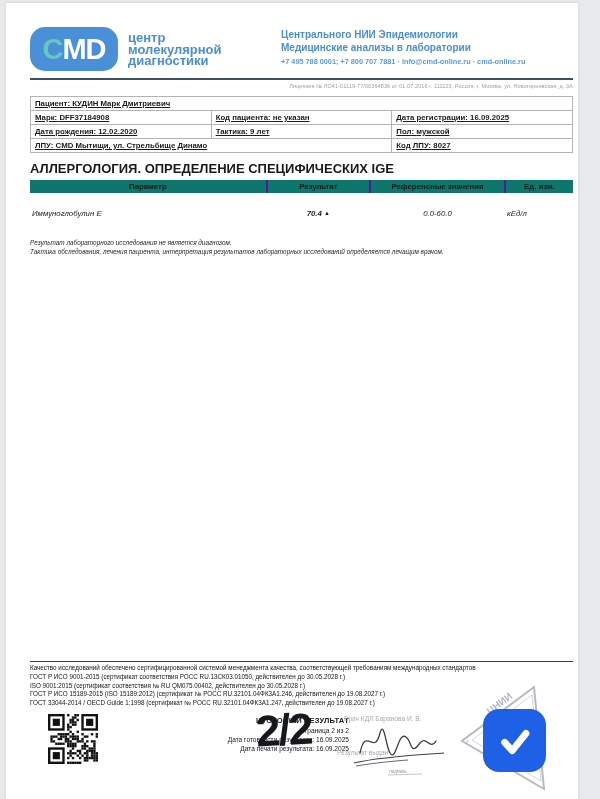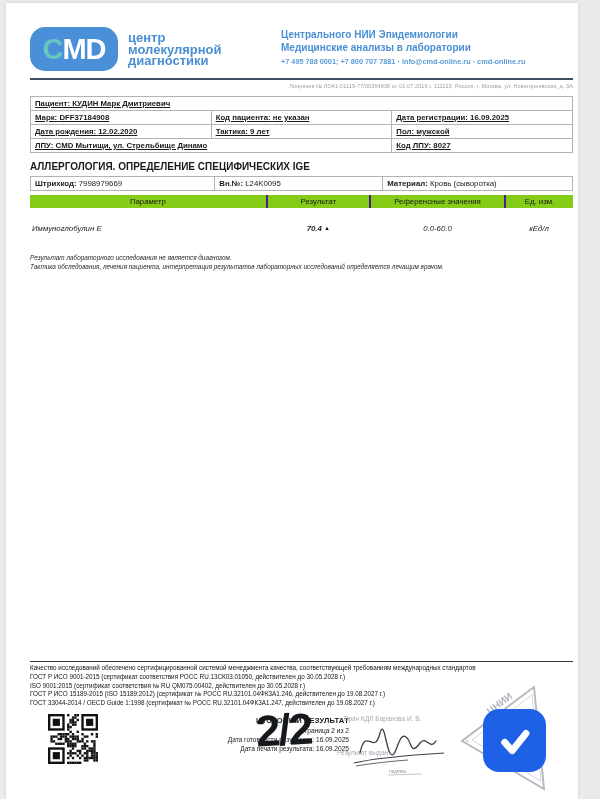--- a/index.html
+++ b/index.html
@@ -42,39 +42,39 @@
   table { border-collapse:collapse; width:543px; table-layout:fixed; }
   .info-table { margin-top:7px; font-size:7.8px; font-weight:700;text-decoration:underline; }
   .info-table td {
     border:1px solid #b3b3b3; padding:2px 4px; height:12px;
     white-space:nowrap; overflow:hidden;
   }
   .c1 { width:34%; } .c2 { width:31%; } .c3 { width:35%;margin-left:28px; }
   .lbl { font-weight:700; }
   .val-normal { font-weight:400; }
 
-  .section-title { margin-top:8px; font-size:10px; font-weight:800; }
+  .section-title { margin-top:8px; font-size:13px; font-weight:800; }
 
   .barcode-table { margin-top:4px; font-size:7.8px; }
   .barcode-table td { border:1px solid #b3b3b3; padding:2px 4px; height:12px; white-space:nowrap; }
 
   
   .res-table { margin-top:4px; font-size:7.8px; }
   .res-table .hd td {
-    background:#84cc16; font-weight:400; text-align:center;
+    background:#0f766e; font-weight:700; text-align:center;
     padding:2px 2px; height:11px;
   }
   .res-table .hd td + td { border-left:2px solid #4c1d95; }
   .res-table .row td { padding:16px 2px;font-style:italic; }
   .rc1 { width:43.6%; } .rc2 { width:19%; } .rc3 { width:24.9%; } .rc4 { width:12.5%; }
   .res-name { text-align:left; padding-left:2px !important; }
   .res-val { text-align:center; font-weight:700; }
   .res-flag { font-size:6px; vertical-align:1px; }
   .res-ref { text-align:center; }
-  .res-unit { text-align:center; }
+  .res-unit { }
 
   .notes { margin-top:5px; font-size:6.4px; font-style:italic; line-height:8.8px; color:#1f1f1f; }
 
   
   .footer { position:absolute; left:24px; top:658px; width:543px; }
   .foot-rule { border:0; border-top:1.5px solid #3c3c3c; }
   .quality { font-size:6.3px; line-height:8.8px; margin-top:2px; color:#141414; }
   .cert { font-size:6.3px; line-height:8.8px; color:#141414; }
 
   .bottom-block { position:absolute; left:0; top:704px; width:572px; height:92px; }
@@ -143,29 +143,20 @@
       </tr>
       <tr>
         <td colspan="2"><span class="lbl">ЛПУ:</span> <span>CMD Мытищи, ул. Стрельбище Динамо</span></td>
         <td class="c3"><span class="lbl">Код ЛПУ:</span> <span>8027</span></td>
       </tr>
     </tbody>
       </table>
 
     <div class="section-title">АЛЛЕРГОЛОГИЯ. ОПРЕДЕЛЕНИЕ СПЕЦИФИЧЕСКИХ IGE</div>
 
-    <table class="barcode-table">
-      <tbody>
-          <tr>
-        <td class="c1"><span class="lbl">Штрихкод:</span> <span class="val-normal">7998979669</span></td>
-        <td class="c2"><span class="lbl">Вн.№:</span> <span class="val-normal">L24K0095</span></td>
-        <td class="c3"><span class="lbl">Материал:</span> <span class="val-normal">Кровь (сыворотка)</span></td>
-      </tr>
-    </tbody>
-      </table>
 
     <table class="res-table">
       <tbody>
           <tr class="hd">
         <td class="rc1">Параметр</td>
         <td class="rc2">Результат</td>
         <td class="rc3">Референсные значения</td>
         <td class="rc4">Ед. изм.</td>
       </tr>
       <tr class="row">

